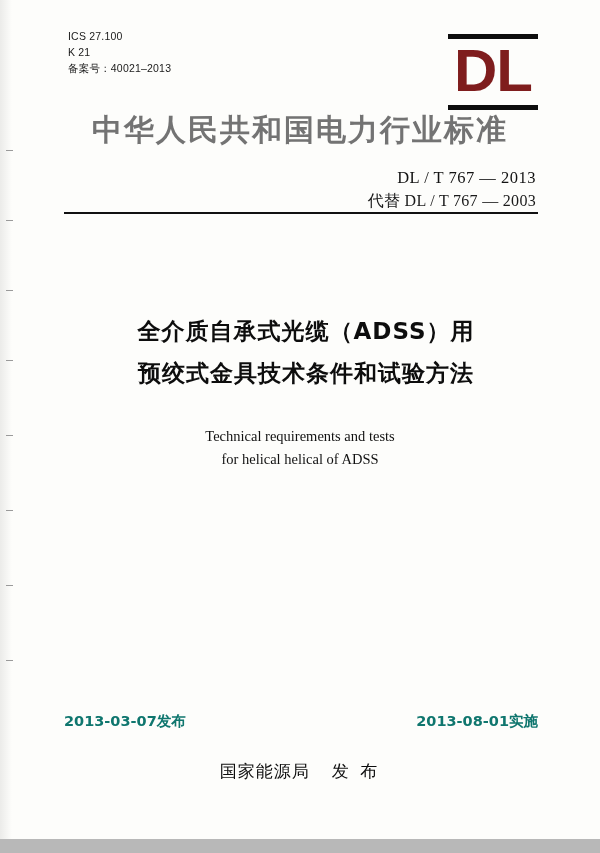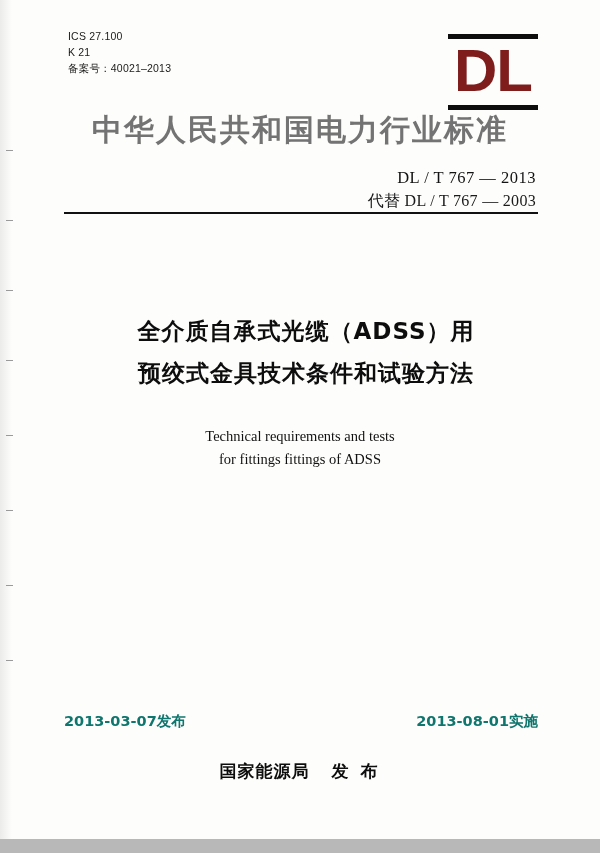--- a/index.html
+++ b/index.html
@@ -140,21 +140,21 @@
     color: #0f766e;
   }
 
   .publisher {
     position: absolute;
     left: 0;
     right: 0;
     top: 760px;
     text-align: center;
     font-family: "DejaVu Sans", sans-serif;
-    font-weight: bold;
+    font-weight: normal;
     font-size: 17px;
     letter-spacing: 1px;
     color: #0d0d0d;
   }
   .publisher .issue {
     margin-left: 22px;
     letter-spacing: 3px;
   }
 
   .edge-marks {
@@ -203,21 +203,21 @@
 
   <div class="rule"></div>
 
   <div class="main-title">
     <div class="line">全介质自承式光缆（ADSS）用</div>
     <div class="line">预绞式金具技术条件和试验方法</div>
   </div>
 
   <div class="en-title">
     <div>Technical requirements and tests</div>
-    <div>for fittings fittings of ADSS</div>
+    <div>for helical helical of ADSS</div>
   </div>
 
   <div class="footer-dates">
     <div>2013-03-07发布</div>
     <div>2013-08-01实施</div>
   </div>
 
   <div class="publisher">
     <span>国家能源局</span><span class="issue">发 布</span>
   </div>

